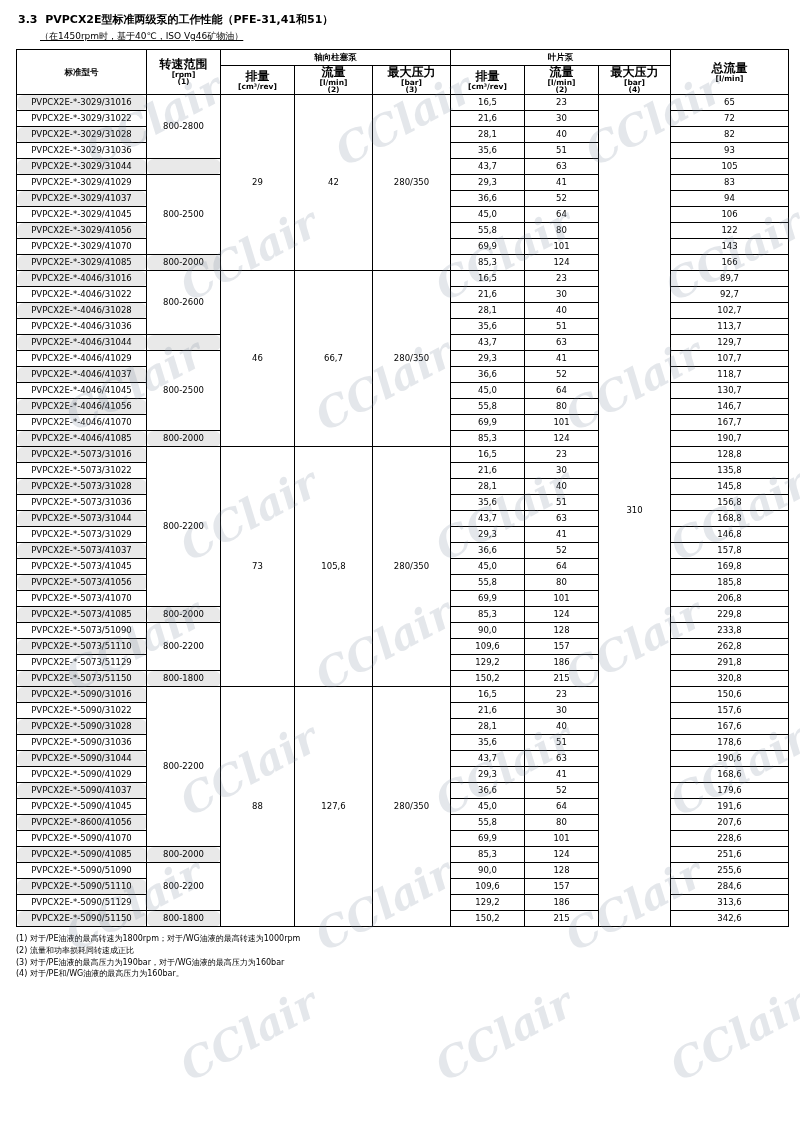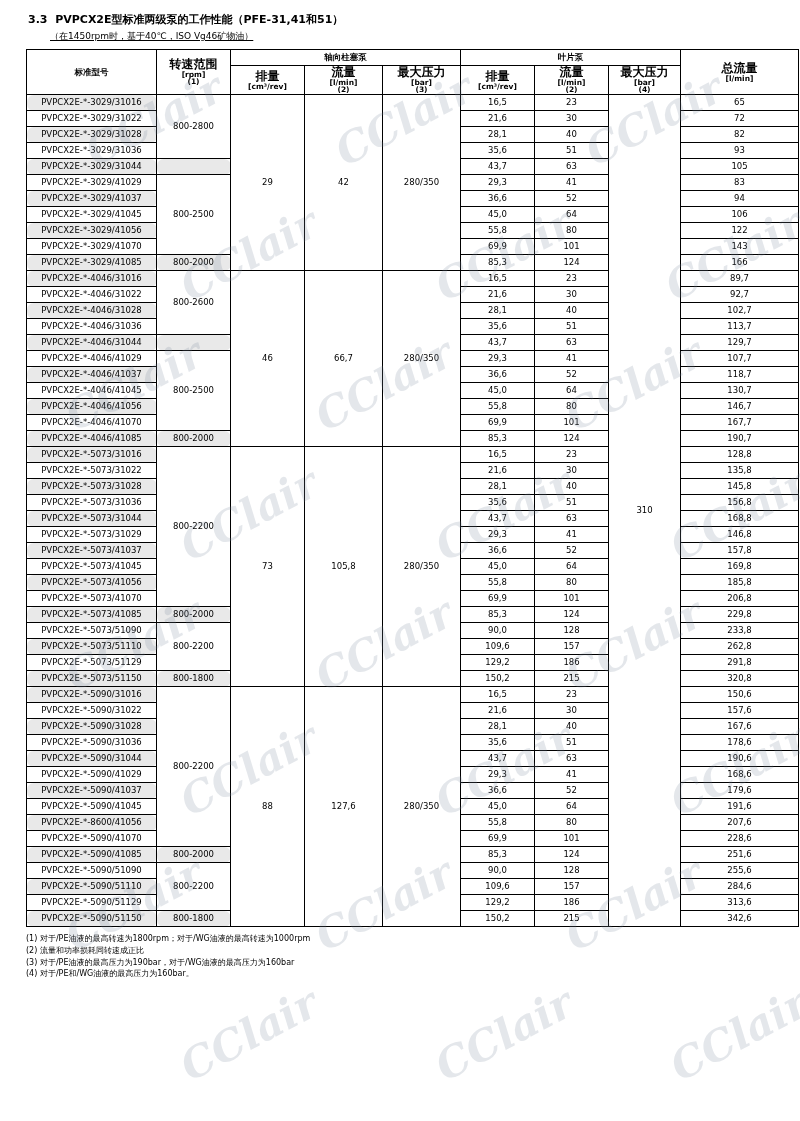--- a/index.html
+++ b/index.html
@@ -4,21 +4,21 @@
 <style>
   html,body{margin:0;padding:0;}
   body{
     width:800px;height:1121px;
     background:#ffffff;
     font-family:"DejaVu Sans","Liberation Sans",sans-serif;
     color:#000;
     position:relative;
     overflow:hidden;
   }
-  .page{position:relative;width:800px;height:802px;box-sizing:border-box;padding:10px 14px 0 26px;}
+  .page{position:relative;width:800px;height:802px;box-sizing:border-box;padding:10px 14px 0 16px;}
   .doc-title{
     font-size:11px;font-weight:bold;letter-spacing:0px;
     margin:2px 0 3px 2px;
   }
   .doc-subtitle{
     font-size:9px;margin:0 0 6px 24px;text-decoration:underline;
   }
   table.perf{
     border-collapse:collapse;
     width:772px;

